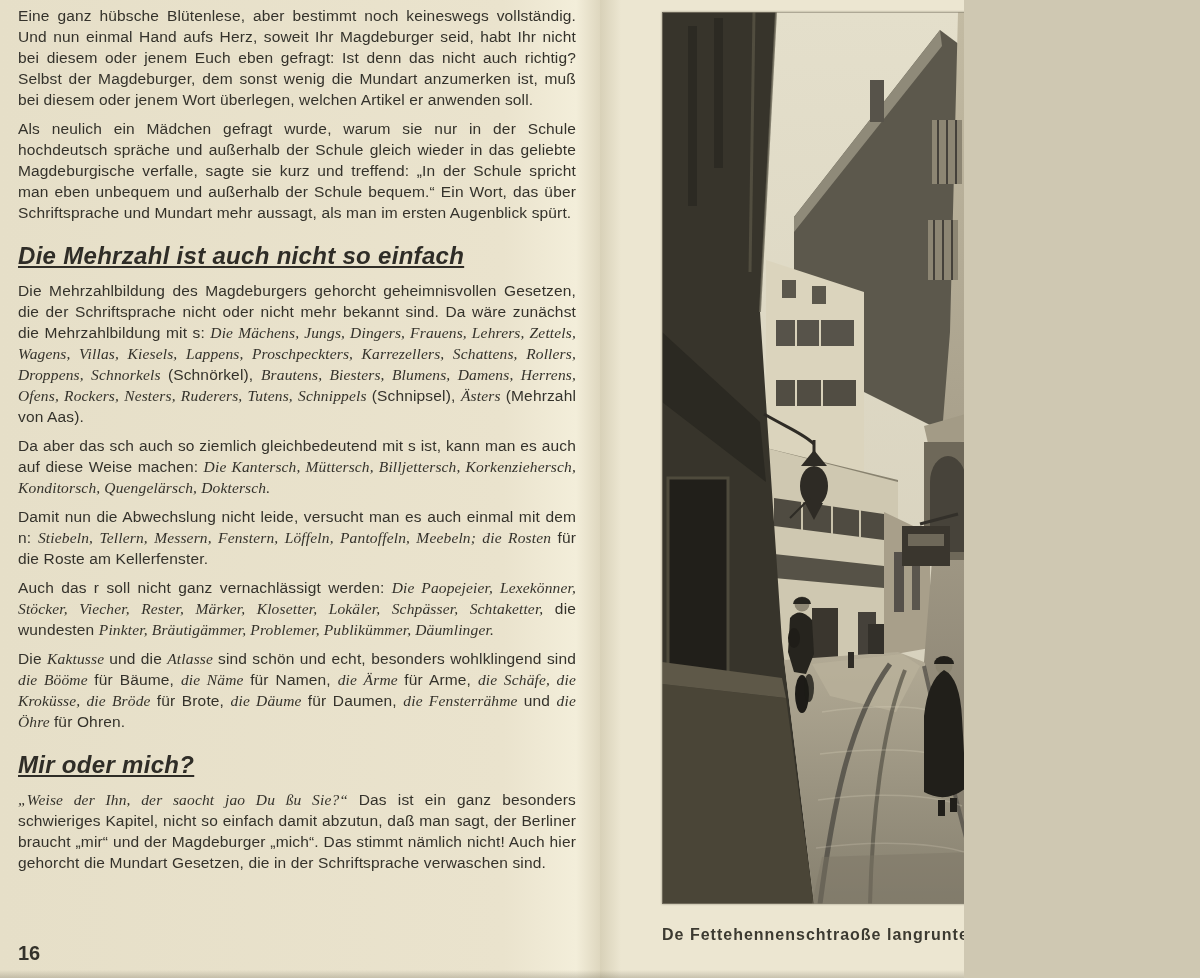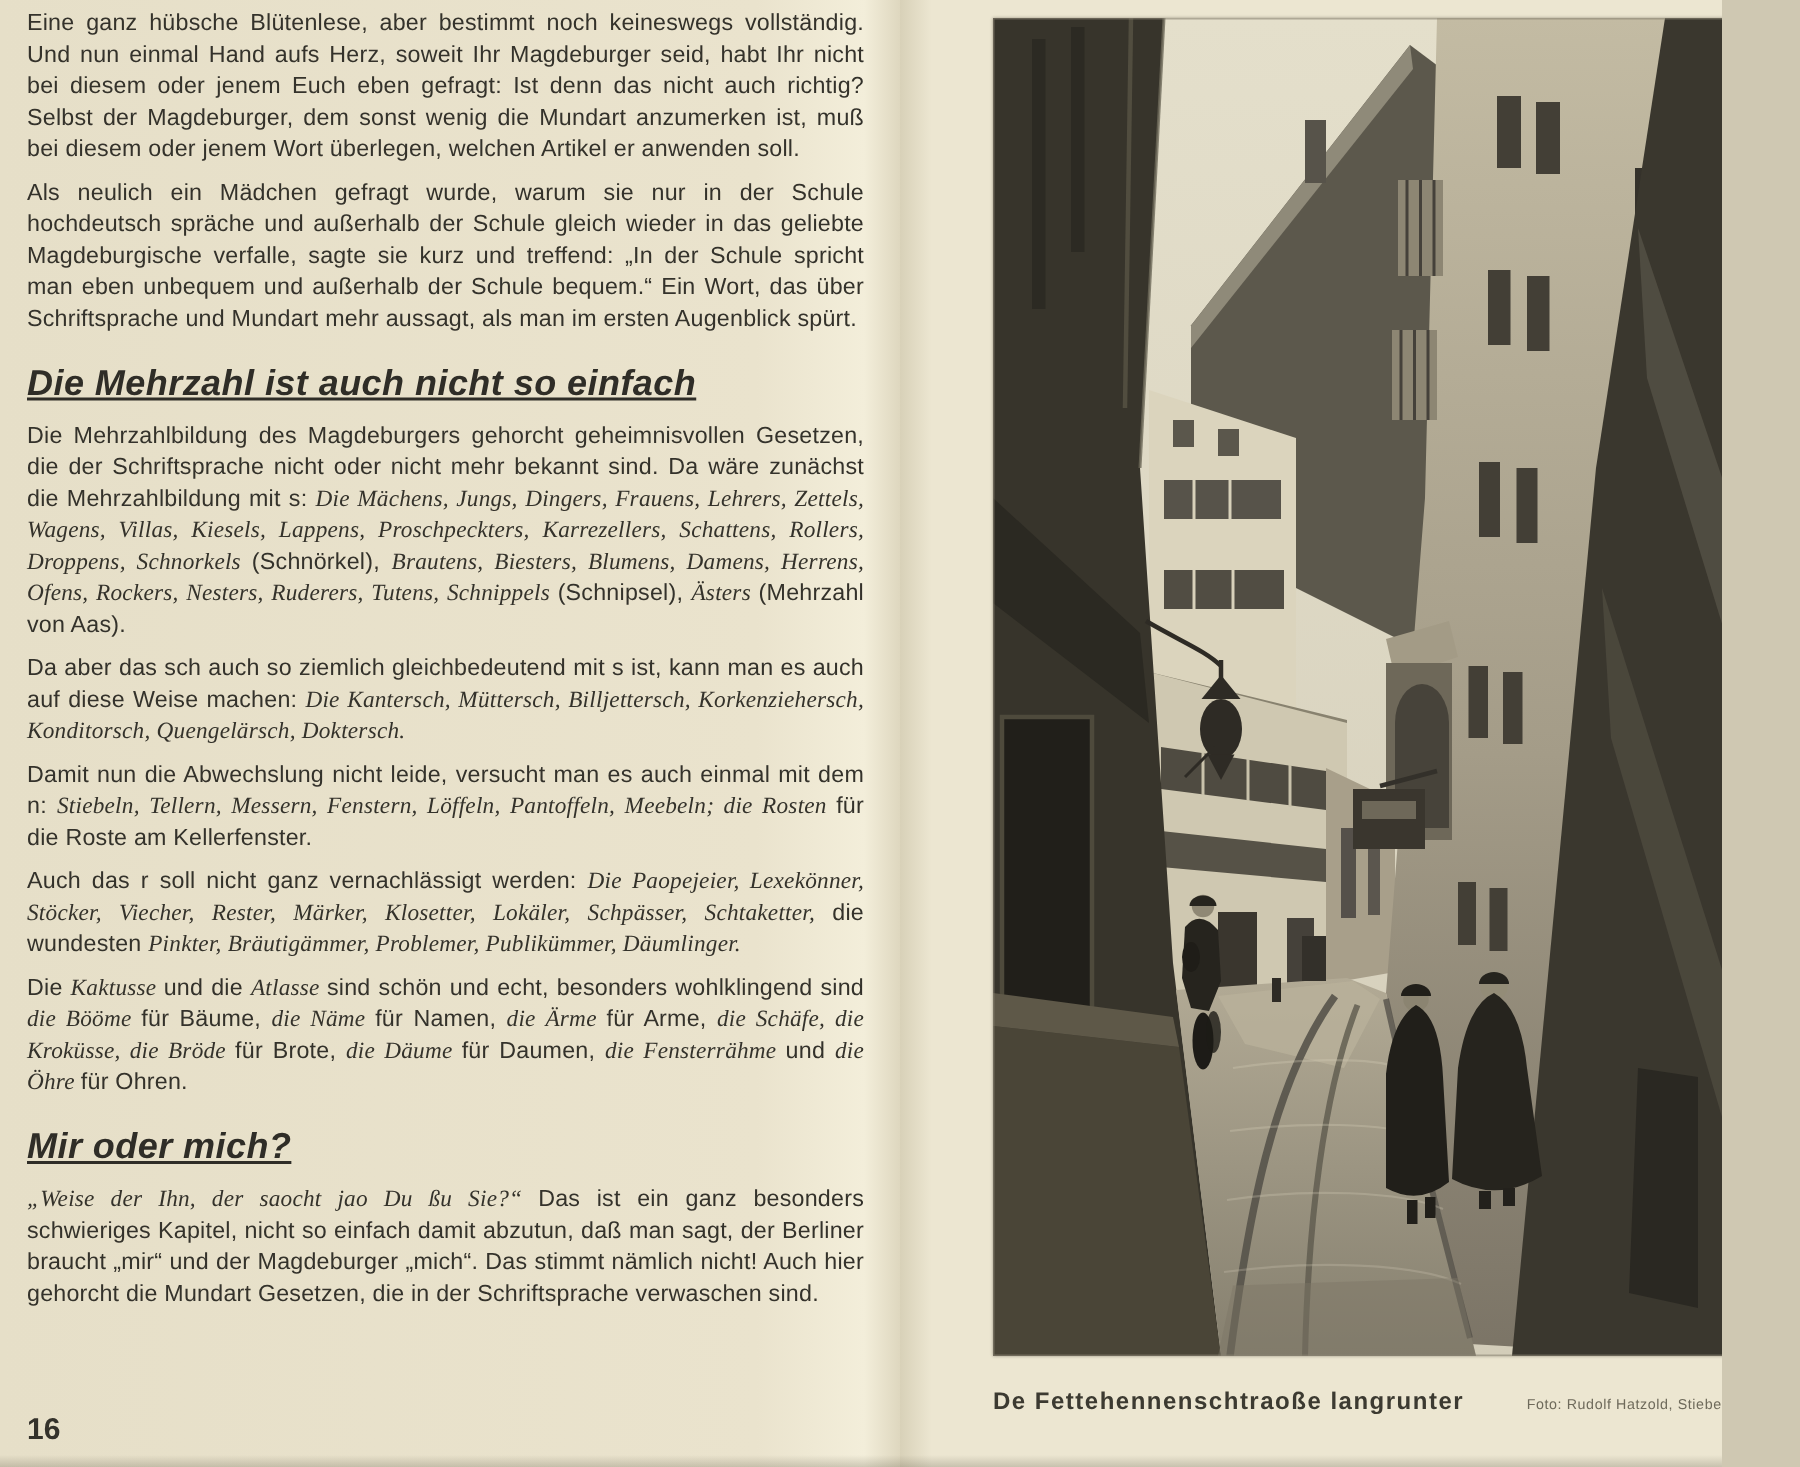--- a/index.html
+++ b/index.html
@@ -1,17 +1,17 @@
 <!DOCTYPE html>
 <html><head>
 <meta charset="utf-8">
 <style>
   html, body { margin:0; padding:0; background:#cfc8b2; }
   .spread {
-    position:relative; width:1148px; height:978px; overflow:hidden;
+    position:relative; width:964px; height:978px; overflow:hidden;
     font-family:"Liberation Sans", sans-serif;
   }
   
   .page-left {
     position:absolute; left:0; top:0; width:600px; height:978px;
     background:linear-gradient(90deg,#e6dfc8 0%, #eae3cd 84%, #f3eeda 96%, #ded7bf 100%);
   }
   .text-column {
     position:absolute; left:18px; top:5px; width:558px;
     color:#34322b; font-size:15.5px; line-height:21px;

